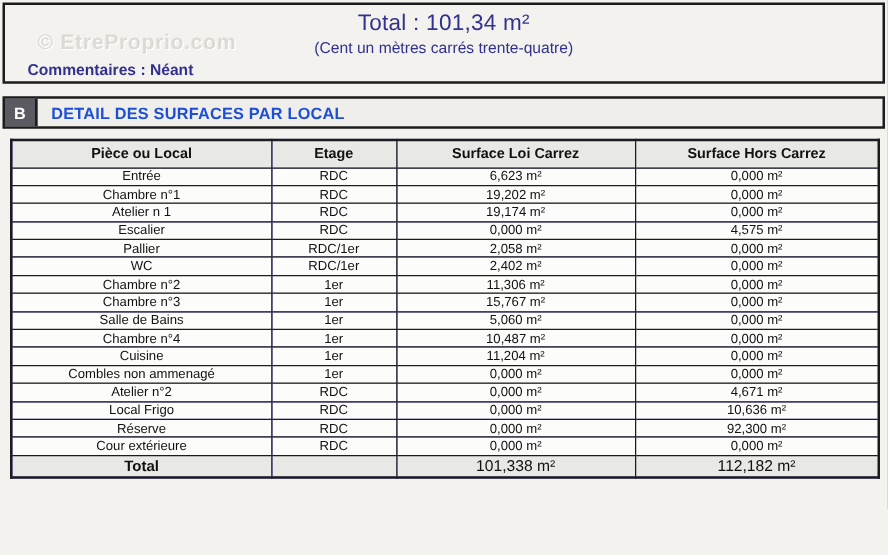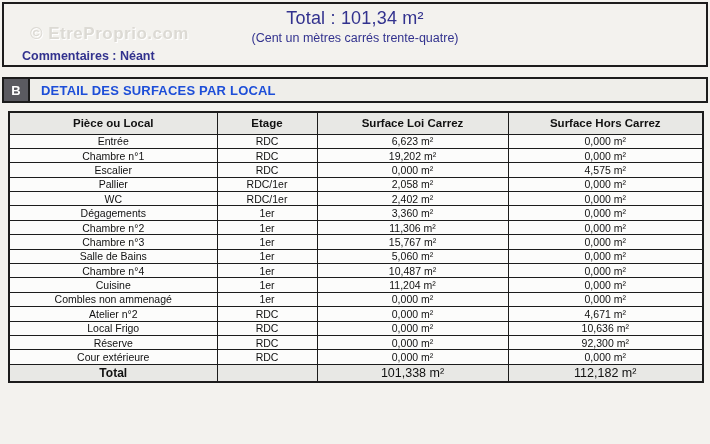--- a/index.html
+++ b/index.html
@@ -146,41 +146,41 @@
           <td>6,623 m²</td>
           <td>0,000 m²</td>
         </tr>
         <tr>
           <td>Chambre n°1</td>
           <td>RDC</td>
           <td>19,202 m²</td>
           <td>0,000 m²</td>
         </tr>
         <tr>
+          <td>Atelier n 1</td>
+          <td>RDC</td>
+          <td>19,174 m²</td>
+          <td>0,000 m²</td>
+        </tr>
+        <tr>
           <td>Escalier</td>
           <td>RDC</td>
           <td>0,000 m²</td>
           <td>4,575 m²</td>
         </tr>
         <tr>
           <td>Pallier</td>
           <td>RDC/1er</td>
           <td>2,058 m²</td>
           <td>0,000 m²</td>
         </tr>
         <tr>
           <td>WC</td>
           <td>RDC/1er</td>
           <td>2,402 m²</td>
-          <td>0,000 m²</td>
-        </tr>
-        <tr>
-          <td>Dégagements</td>
-          <td>1er</td>
-          <td>3,360 m²</td>
           <td>0,000 m²</td>
         </tr>
         <tr>
           <td>Chambre n°2</td>
           <td>1er</td>
           <td>11,306 m²</td>
           <td>0,000 m²</td>
         </tr>
         <tr>
           <td>Chambre n°3</td>

